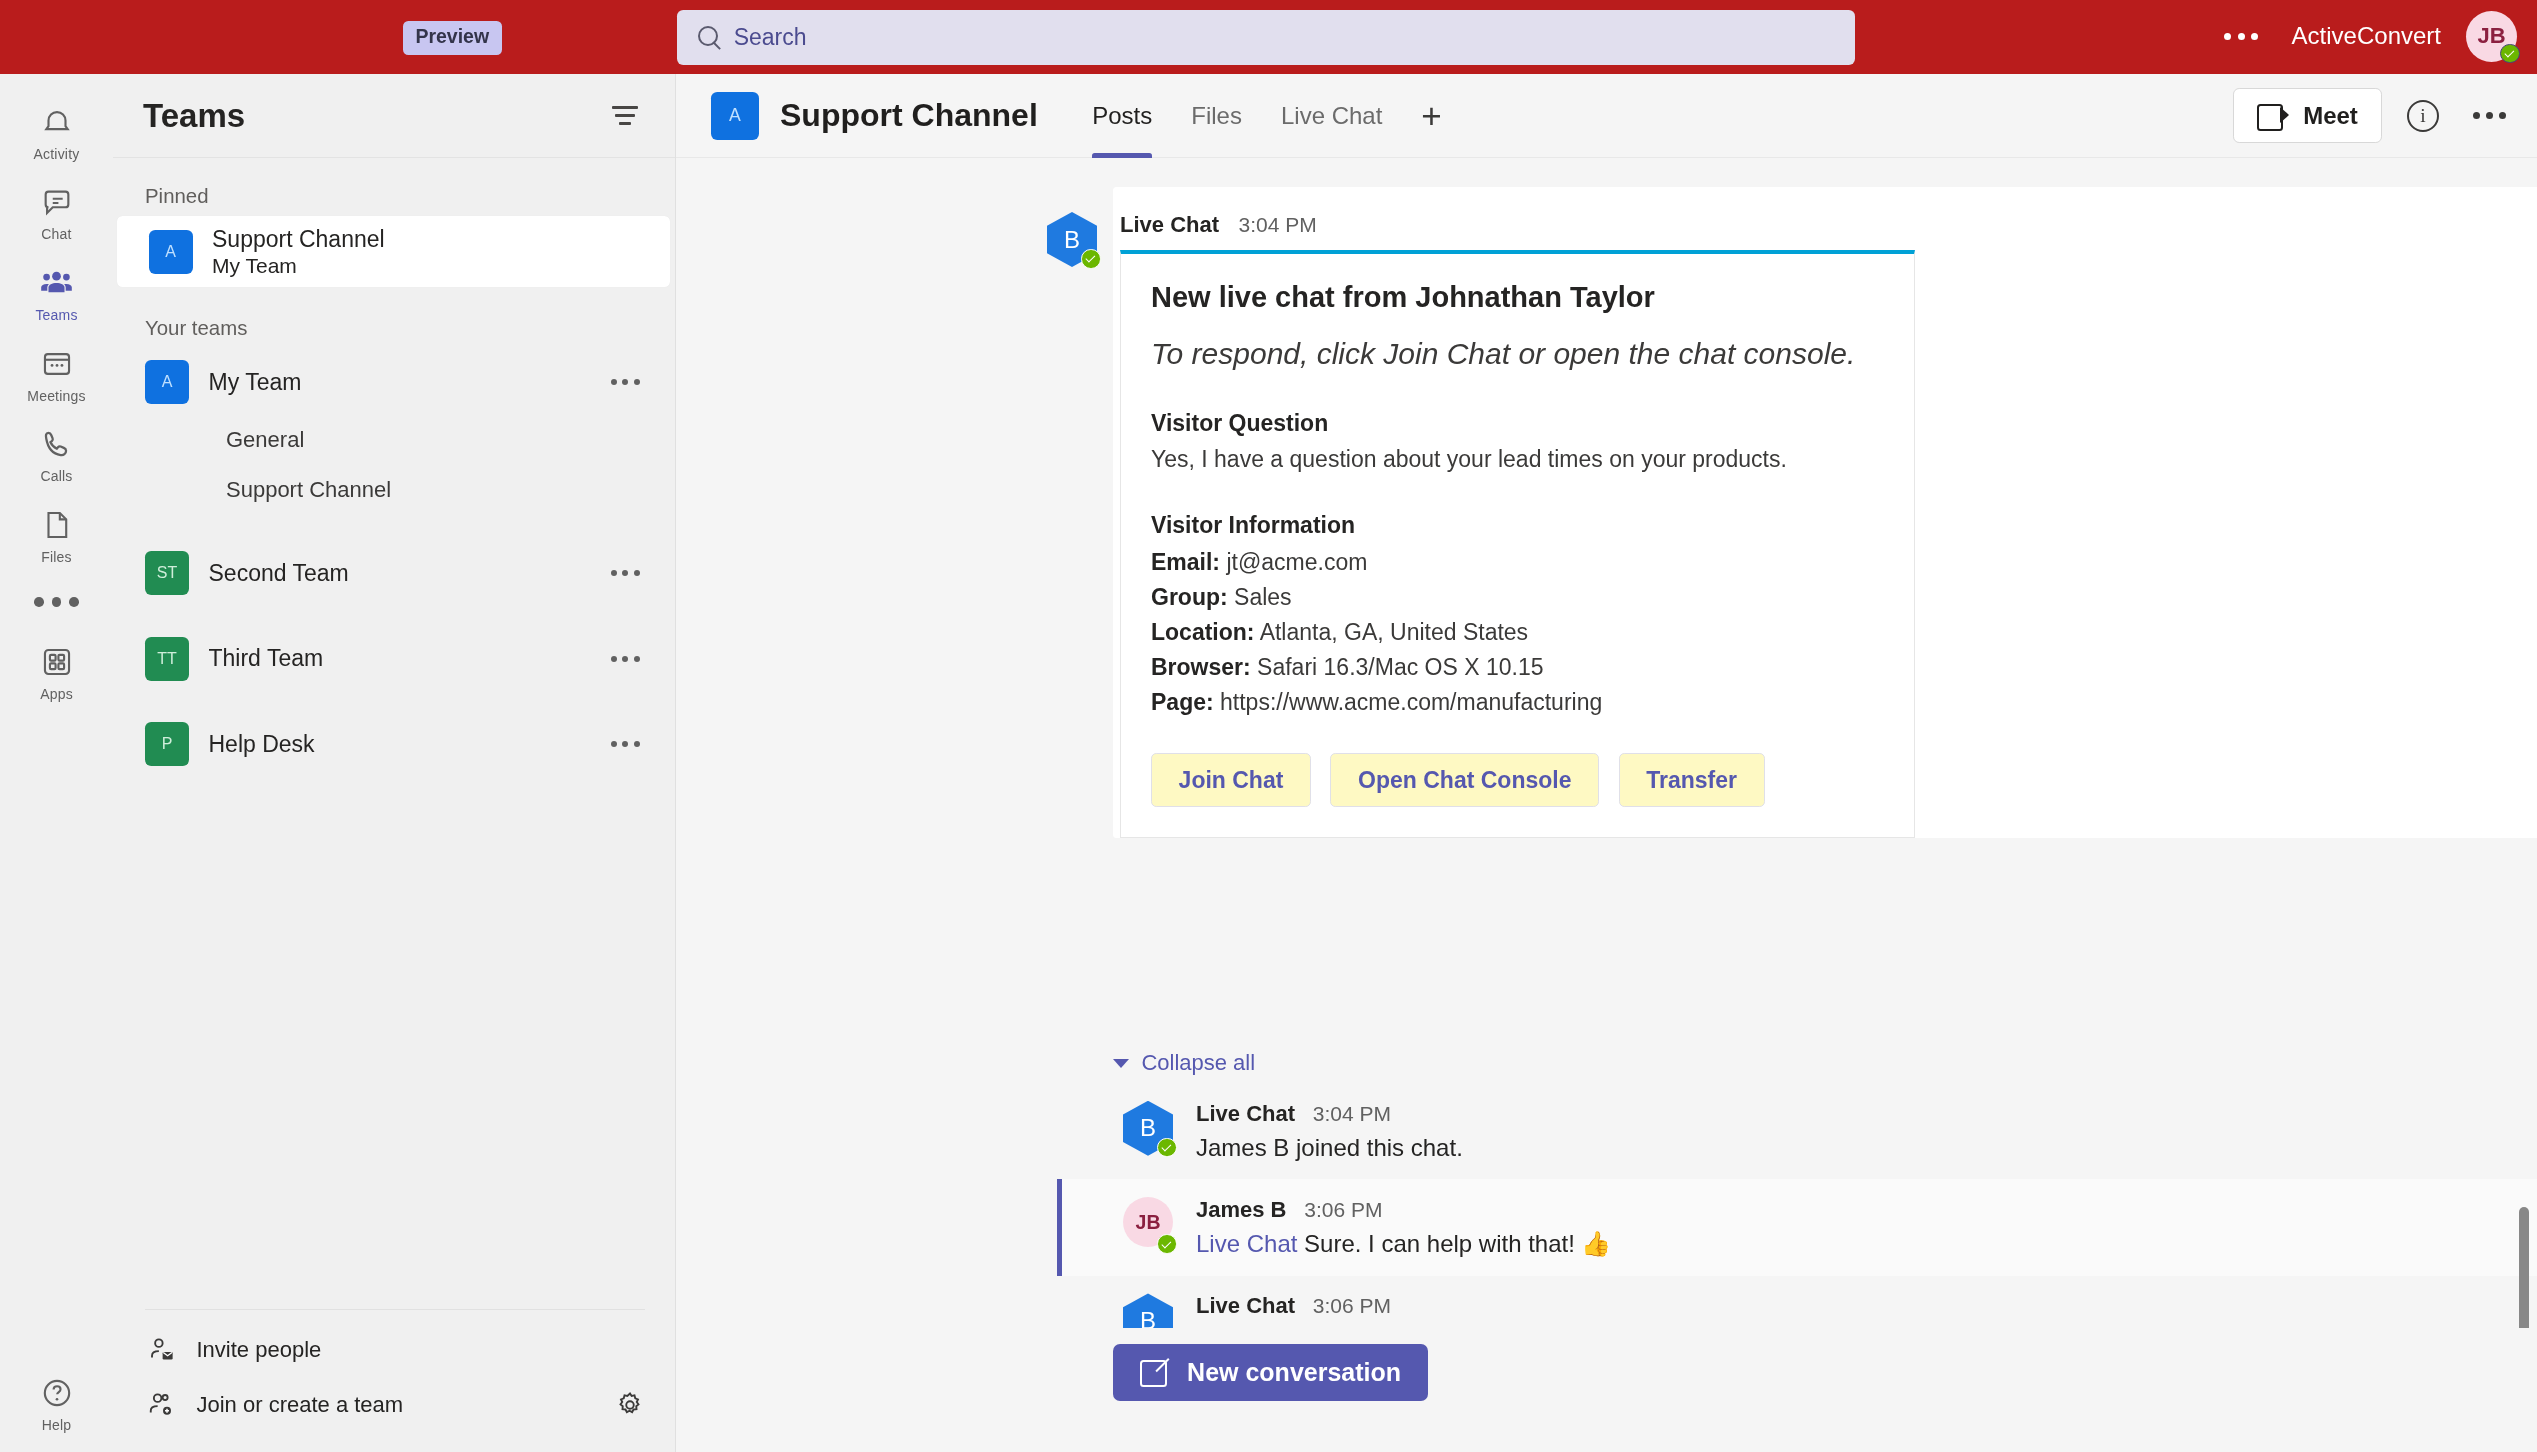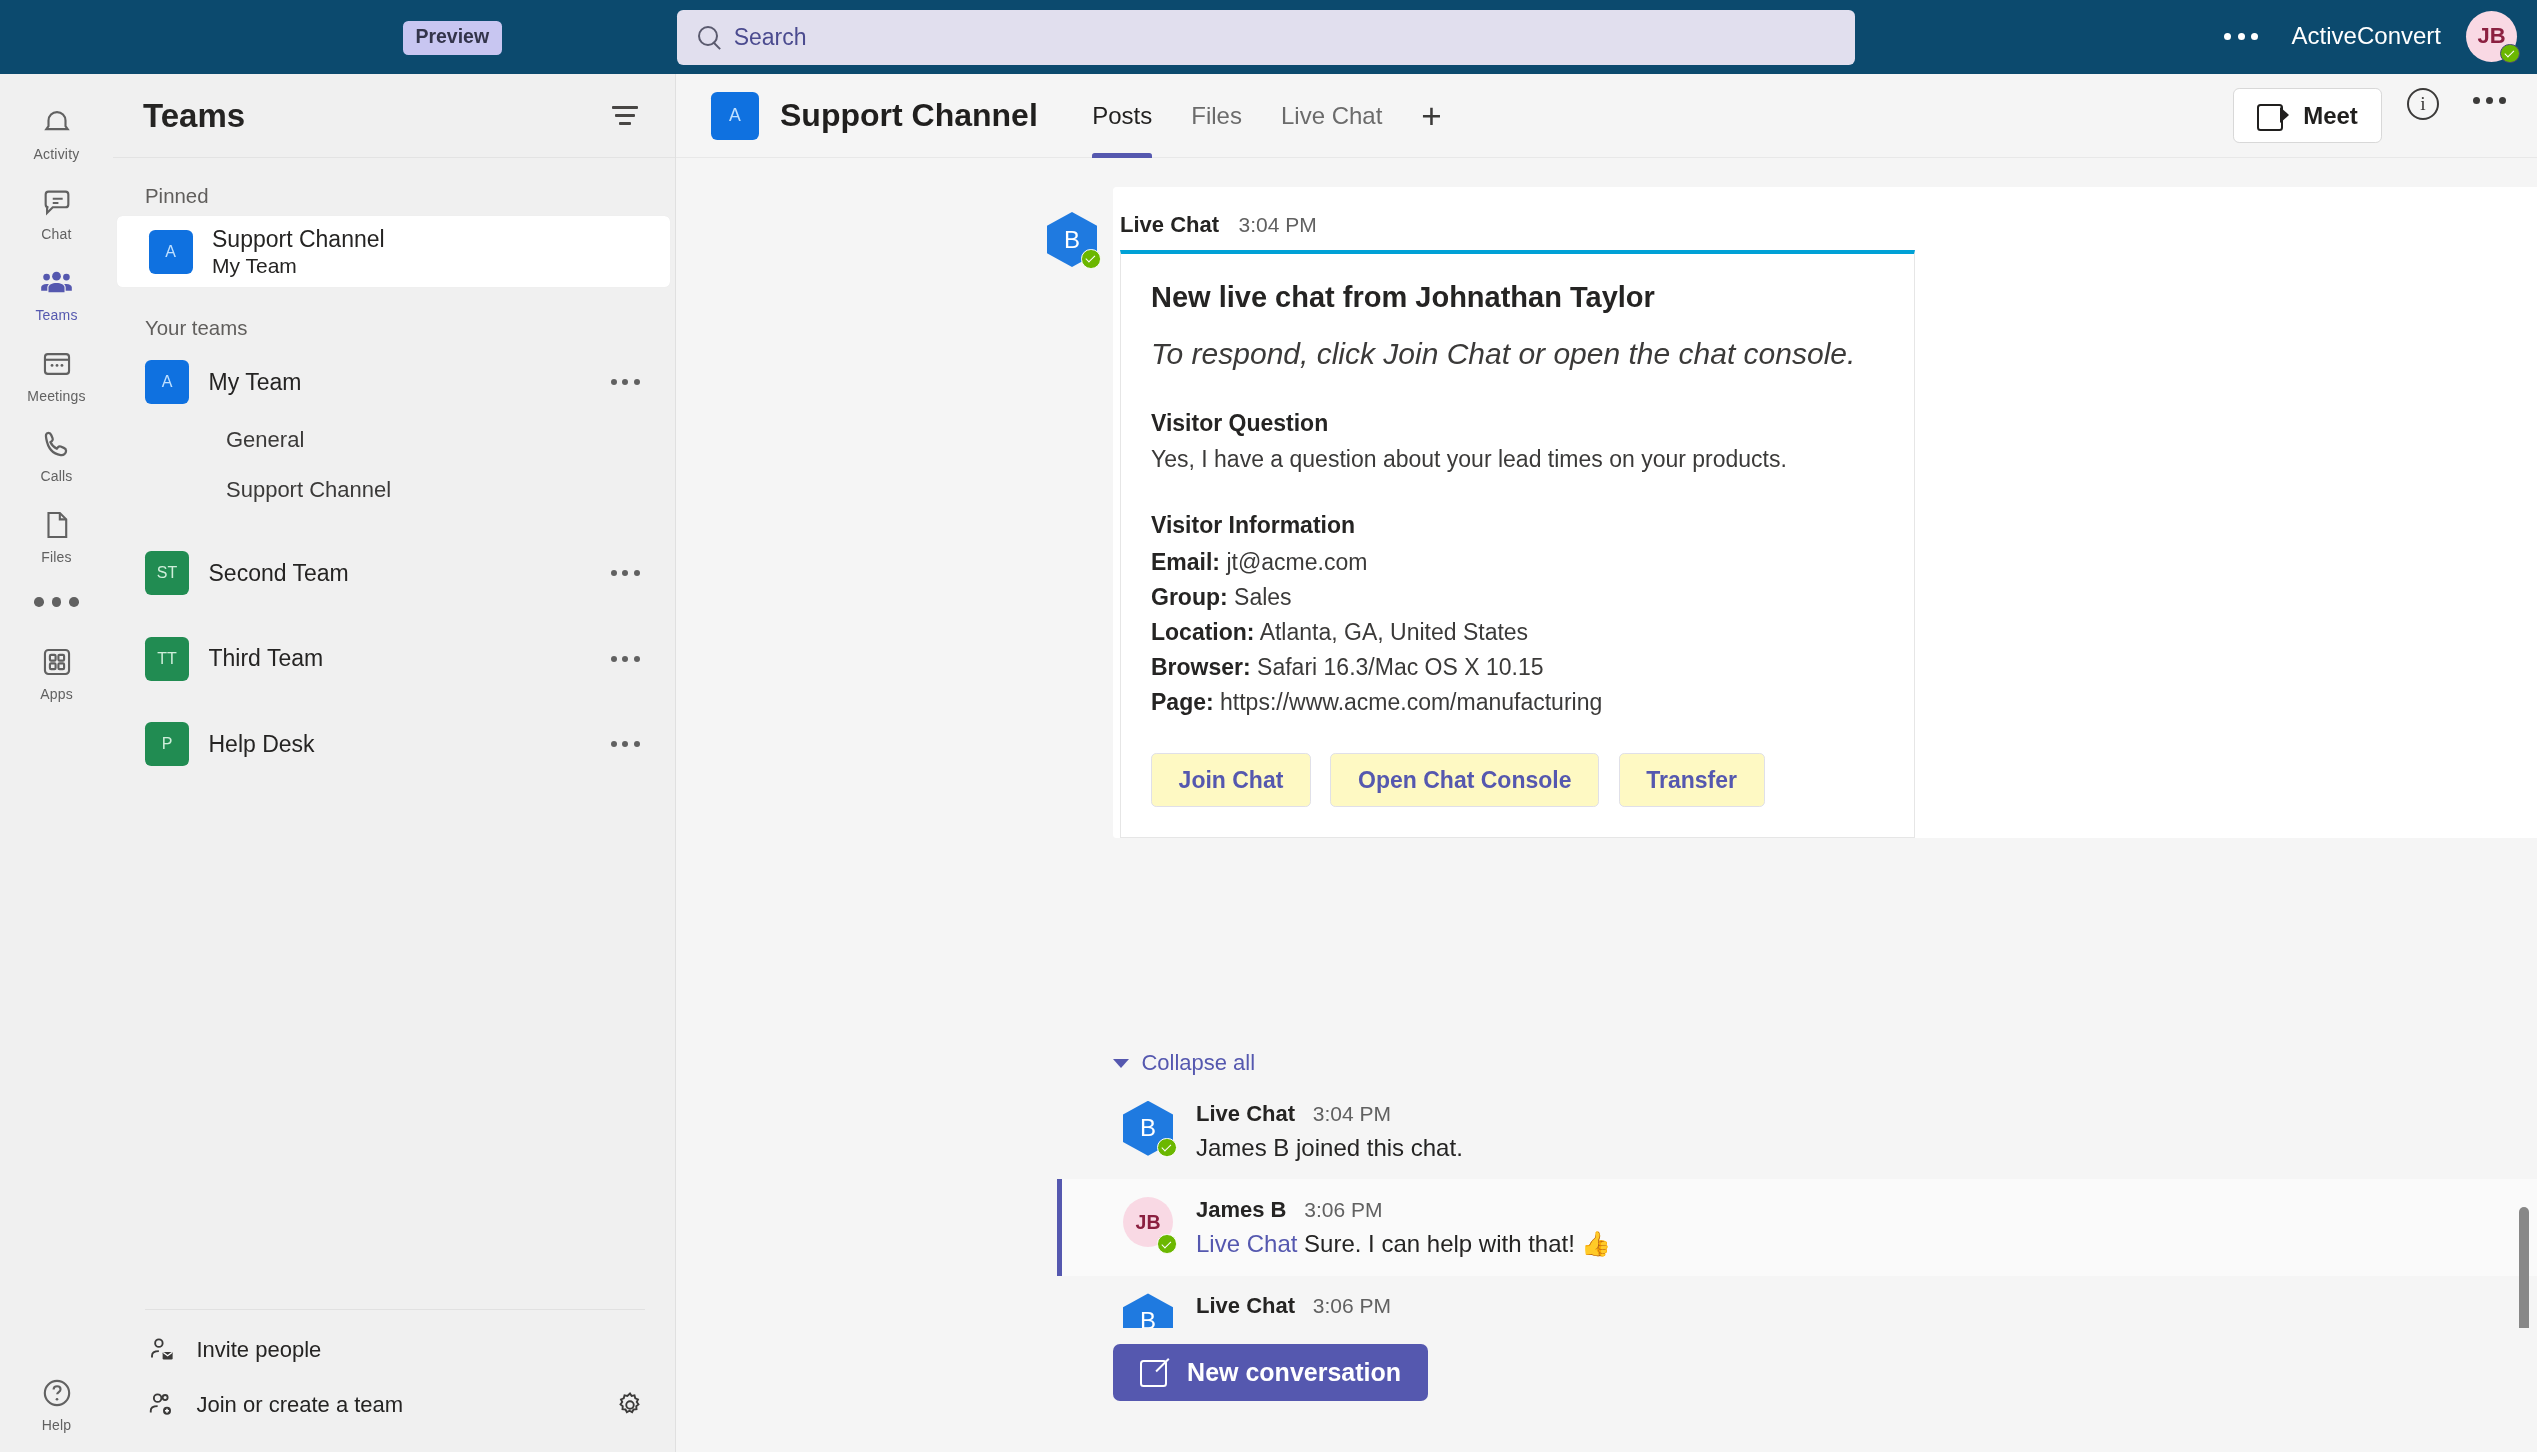--- a/index.html
+++ b/index.html
@@ -6,21 +6,21 @@
   html, body {
     width: 2538px; height: 1452px;
     font-family: "Liberation Sans", sans-serif;
     background: #f0f0f0;
     overflow: hidden;
   }
   .app { width: 2538px; height: 1452px; display: flex; flex-direction: column; }
 
   
   .topbar {
-    height: 74px; background: #0c4a6e; flex: 0 0 74px;
+    height: 74px; background: #b91c1c; flex: 0 0 74px;
     display: flex; align-items: center; position: relative; text-align: center;
   }
   .preview-badge {
     position: absolute; left: 403px; top: 21px;
     background: #c8c6f1; color: #33344a;
     font-size: 19.5px; font-weight: bold;
     padding: 4.4px 12.4px 6.2px; border-radius: 5.3px;
   }
   .search-wrap {
     position: absolute; left: 677px; top: 9.7px;
@@ -147,21 +147,21 @@
   .tab {
     font-size: 24px; color: #6b6b6b; padding: 0 19.5px; height: 84px;
     display:flex; align-items:center; position: relative; cursor: pointer;
   }
   .tab.active { color: #201f1e; }
   .tab.active::after {
     content:""; position:absolute; left: 19.5px; right: 19.5px; bottom: 0;
     height: 4.4px; background: #5558af; border-radius: 2.7px 2.7px 0 0;
   }
   .tab-plus { font-size: 35px; color: #3b3a39; padding: 0 19.5px; cursor:pointer; font-weight:300;}
-  .header-right { margin-left: auto; display:flex; align-items:flex-start; gap: 25px; }
+  .header-right { margin-left: auto; display:flex; align-items:center; gap: 25px; }
   .meet-btn {
     height: 55px; border: 0.9px solid #d8d8d8; border-radius: 6.2px; background: #fff;
     display:flex;align-items:center;gap:14px; padding: 0 23px; cursor:pointer;
     font-size: 24px; color: #201f1e; font-weight:600;
   }
   .cam-icon { width:32px;height:23px; position:relative; }
   .cam-icon::before{content:"";position:absolute;left:0;top:0;width:22px;height:23px;border:2.3px solid #201f1e;border-radius:3.5px;}
   .cam-icon::after{content:"";position:absolute;right:0;top:2.7px;border-left:9.7px solid #201f1e;border-top:8.9px solid transparent;border-bottom:8.9px solid transparent;}
   .info-icon {
     width: 32px;height:32px;border-radius:50%;border:2.1px solid #3b3a39;

